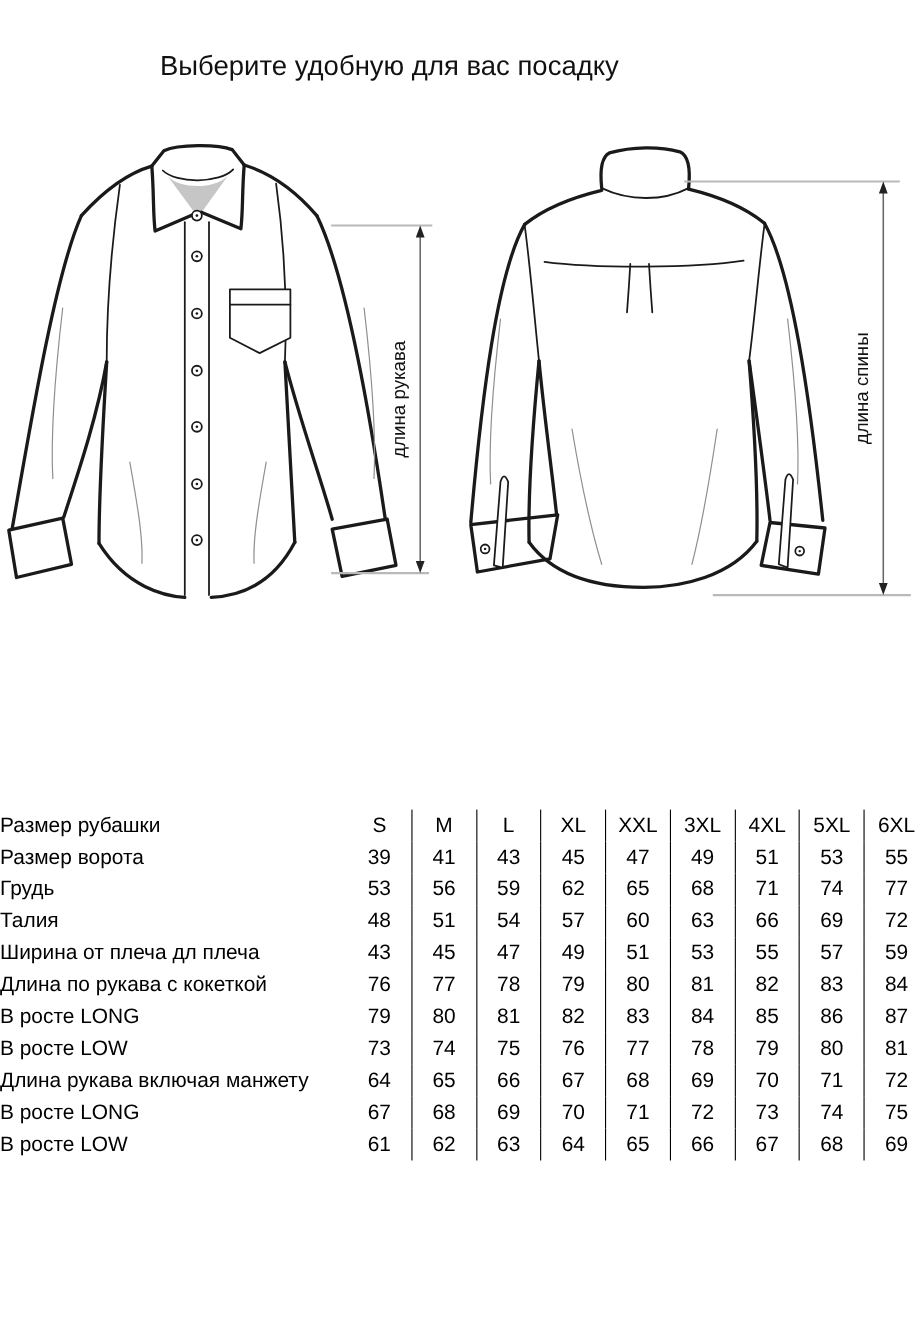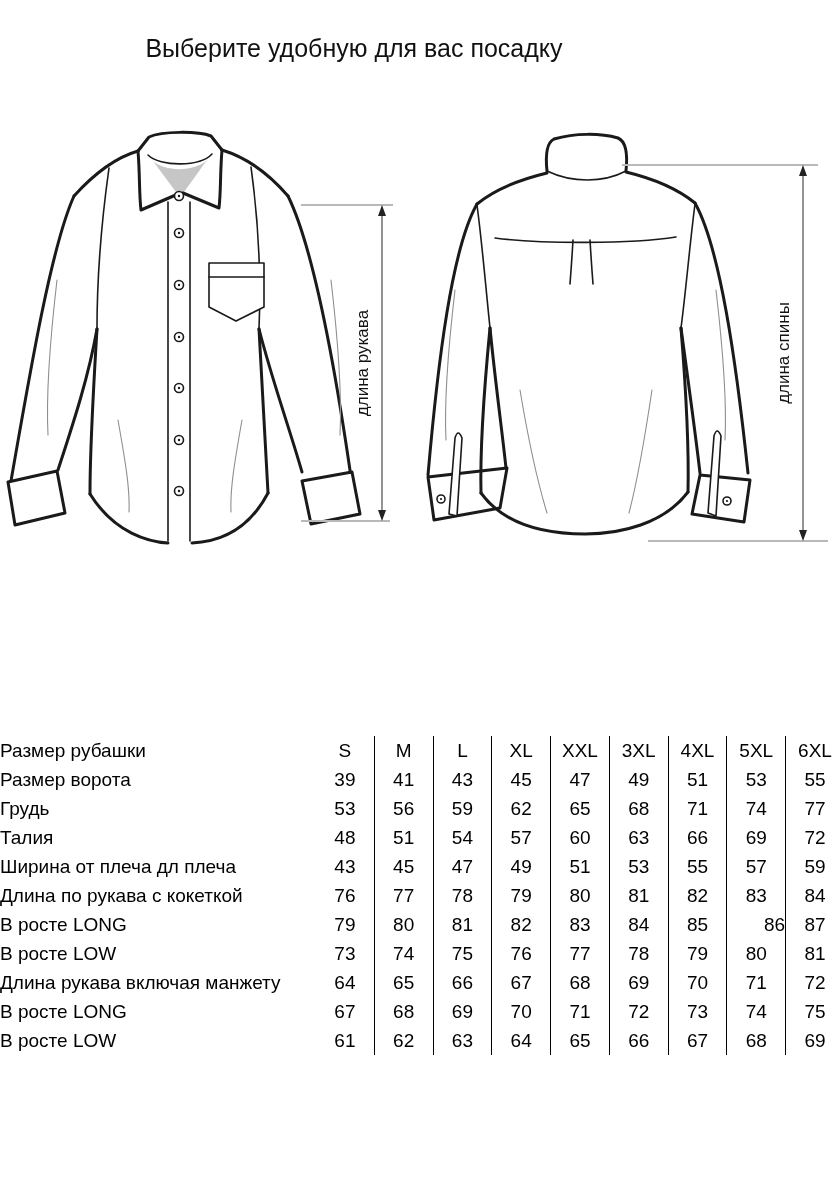--- a/index.html
+++ b/index.html
@@ -1,18 +1,18 @@
 <!DOCTYPE html>
 <html><head>
 <meta charset="utf-8">
 <style>
   html,body{margin:0;padding:0;background:#fff;}
   .page{position:relative;width:836px;height:1200px;background:#ffffff;
         font-family:"Liberation Sans",sans-serif;color:#111;overflow:hidden;}
-  .title{position:absolute;top:34px;left:0;width:708px;text-align:center;
+  .title{position:absolute;top:46px;left:0;width:708px;text-align:center;
          font-size:25px;color:#111;}
   .diagram-svg{position:absolute;top:130px;left:0;}
   .heading{position:absolute;top:614px;left:8px;font-size:26px;font-weight:900;
            letter-spacing:.4px;color:#0d0d0d;}
   .subtitle{position:absolute;top:656px;left:8px;font-size:21px;color:#0d0d0d;}
   table.size-table{position:absolute;top:736px;left:0;width:836px;
                    border-collapse:collapse;table-layout:fixed;
                    font-size:19px;color:#000;}
   table.size-table td{height:29px;padding:0;vertical-align:middle;
                       white-space:nowrap;overflow:hidden;}
@@ -227,21 +227,21 @@
         </tr>
         <tr>
           <td class="label" style="width: 316px;">В росте LONG</td>
           <td class="val first" style="width: 57.7778px;">79</td>
           <td class="val" style="width: 57.7778px;">80</td>
           <td class="val" style="width: 57.7778px;">81</td>
           <td class="val" style="width: 57.7778px;">82</td>
           <td class="val" style="width: 57.7778px;">83</td>
           <td class="val" style="width: 57.7778px;">84</td>
           <td class="val" style="width: 57.7778px;">85</td>
-          <td class="val" style="width: 57.7778px; text-align: right;">86</td>
+          <td class="val" style="width: 57.7778px;">86</td>
           <td class="val" style="width: 57.7778px;">87</td>
         </tr>
         <tr>
           <td class="label" style="width: 316px;">В росте LOW</td>
           <td class="val first" style="width: 57.7778px;">73</td>
           <td class="val" style="width: 57.7778px;">74</td>
           <td class="val" style="width: 57.7778px;">75</td>
           <td class="val" style="width: 57.7778px;">76</td>
           <td class="val" style="width: 57.7778px;">77</td>
           <td class="val" style="width: 57.7778px;">78</td>

